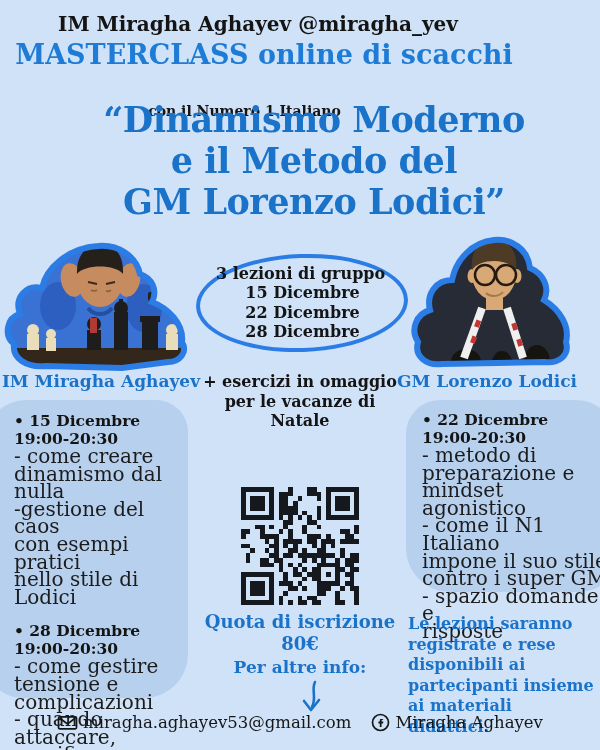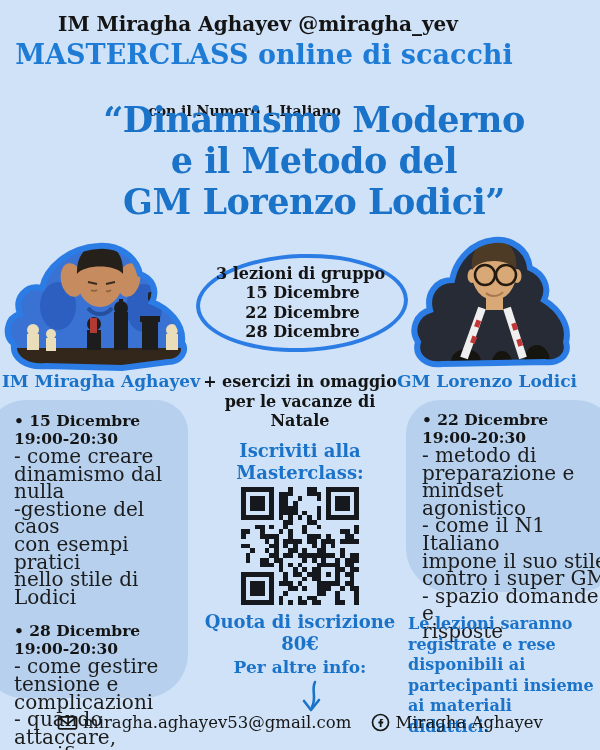--- a/index.html
+++ b/index.html
@@ -155,22 +155,20 @@
 tensione e
 complicazioni
 - quando attaccare,
 sacrificare o
 semplificare</div>
   </div>
 
   <div class="bonus ml">+ esercizi in omaggio
 per le vacanze di
 Natale</div>
-  <div class="signup ml">Iscriviti alla
-Masterclass:</div>
   <div class="qr-wrap">
     <svg id="qr" width="118" height="118" viewBox="0 0 25 25" shape-rendering="crispEdges">
         <rect x="10" y="0" width="1" height="1" fill="#15181c"></rect>
         <rect x="14" y="0" width="1" height="1" fill="#15181c"></rect>
         <rect x="15" y="0" width="1" height="1" fill="#15181c"></rect>
         <rect x="8" y="1" width="1" height="1" fill="#15181c"></rect>
         <rect x="9" y="1" width="1" height="1" fill="#15181c"></rect>
         <rect x="10" y="1" width="1" height="1" fill="#15181c"></rect>
         <rect x="14" y="1" width="1" height="1" fill="#15181c"></rect>
         <rect x="15" y="1" width="1" height="1" fill="#15181c"></rect>

